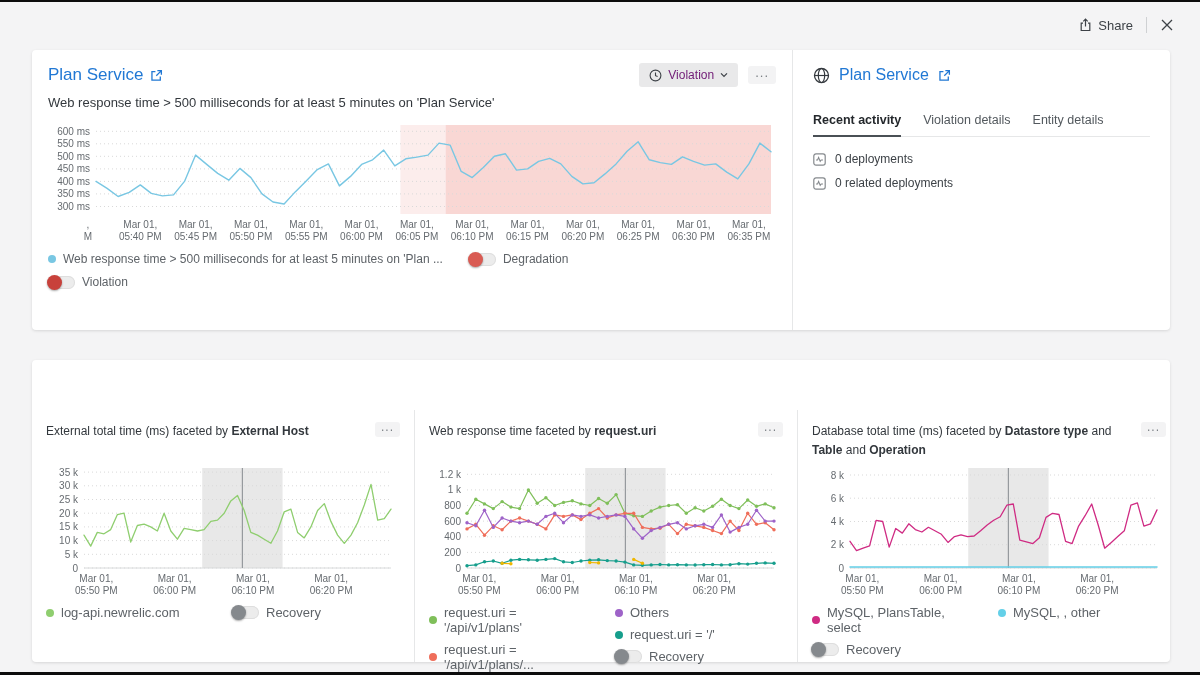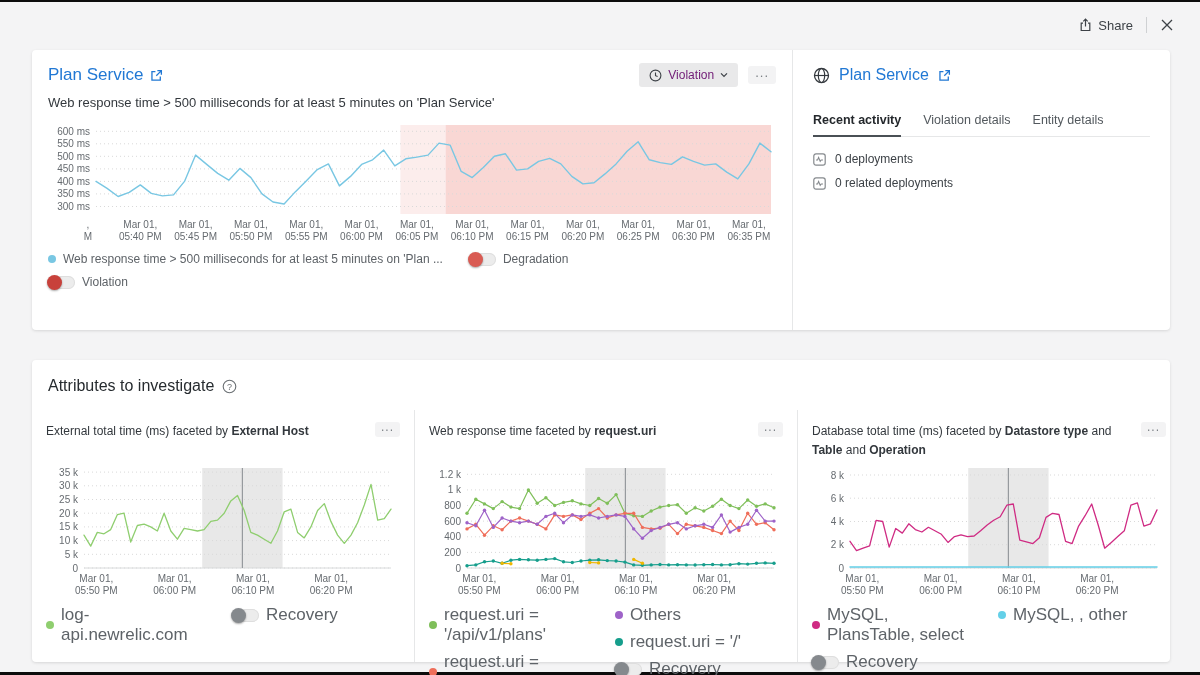--- a/index.html
+++ b/index.html
@@ -55,21 +55,21 @@
   
   .attrs-title { display:flex; align-items:center; gap:8px; padding:17px 16px 0; font-size:16px; color:#262b2f; }
   .charts-row { position:absolute; left:0; right:0; top:50px; bottom:0; display:flex; }
   .chart-col { width:454px; padding:12px 14px 0; }
   .chart-col.bordered { border-right:1px solid #e6e7e8; }
   .chart-title { position:relative; font-size:12px; line-height:1.55; color:#33383d; min-height:38px;
     padding-right:34px; }
   .chart-title .b { font-weight:bold; }
   .mini-more { position:absolute; right:0; top:0; color:#7a7f84; font-size:12px; letter-spacing:1px;
     background:#f3f3f4; border-radius:3px; padding:1px 6px 5px; line-height:9px; cursor:pointer; }
-  .mini-legend { display:flex; gap:18px; margin-top:5px; font-size:17px; color:#5e6368; }
+  .mini-legend { display:flex; gap:18px; margin-top:5px; font-size:13px; color:#5e6368; }
   .mini-legend .lcol { display:flex; flex-direction:column; gap:7px; min-width:168px; }
   svg { display:block; }
   text { font-family:"Liberation Sans",sans-serif; }
 </style>
 </head>
 <body>
 
 <div class="strip" id="strip-top"></div>
 <div class="strip" id="strip-bottom"></div>
 
@@ -232,29 +232,20 @@
               </svg>
             </span>
             <span>0 related deployments</span>
           </div>
         </div>
     </div>
   </div>
 </div>
 
 <div class="card" id="card-attrs">
-  <div class="attrs-title">
-    <span>Attributes to investigate</span>
-    <span>
-      <svg width="15" height="15" viewBox="0 0 15 15">
-          <circle cx="7.5" cy="7.5" r="6.3" fill="none" stroke="#6a6f73" stroke-width="1.1"></circle>
-          <text x="7.5" y="10.7" text-anchor="middle" font-size="9" fill="#6a6f73">?</text>
-        </svg>
-    </span>
-  </div>
   <div class="charts-row" id="charts-row">
       <div class="chart-col bordered">
         <div class="chart-title"><span>External total time (ms) faceted by </span><span class="b">External Host</span><div class="mini-more">...</div></div>
         <svg width="351" height="140" viewBox="0 0 351 140">
           <rect x="156.2" y="8" width="80.4" height="100" fill="rgba(0,0,0,0.09)"></rect>
           <line x1="38" x2="345" y1="12.1" y2="12.1" stroke="#d9d9d9" stroke-dasharray="1 3"></line>
           <text x="32" y="15.6" text-anchor="end" font-size="10" fill="#666b70">35 k</text>
           <line x1="38" x2="345" y1="25.8" y2="25.8" stroke="#d9d9d9" stroke-dasharray="1 3"></line>
           <text x="32" y="29.3" text-anchor="end" font-size="10" fill="#666b70">30 k</text>
           <line x1="38" x2="345" y1="39.5" y2="39.5" stroke="#d9d9d9" stroke-dasharray="1 3"></line>

